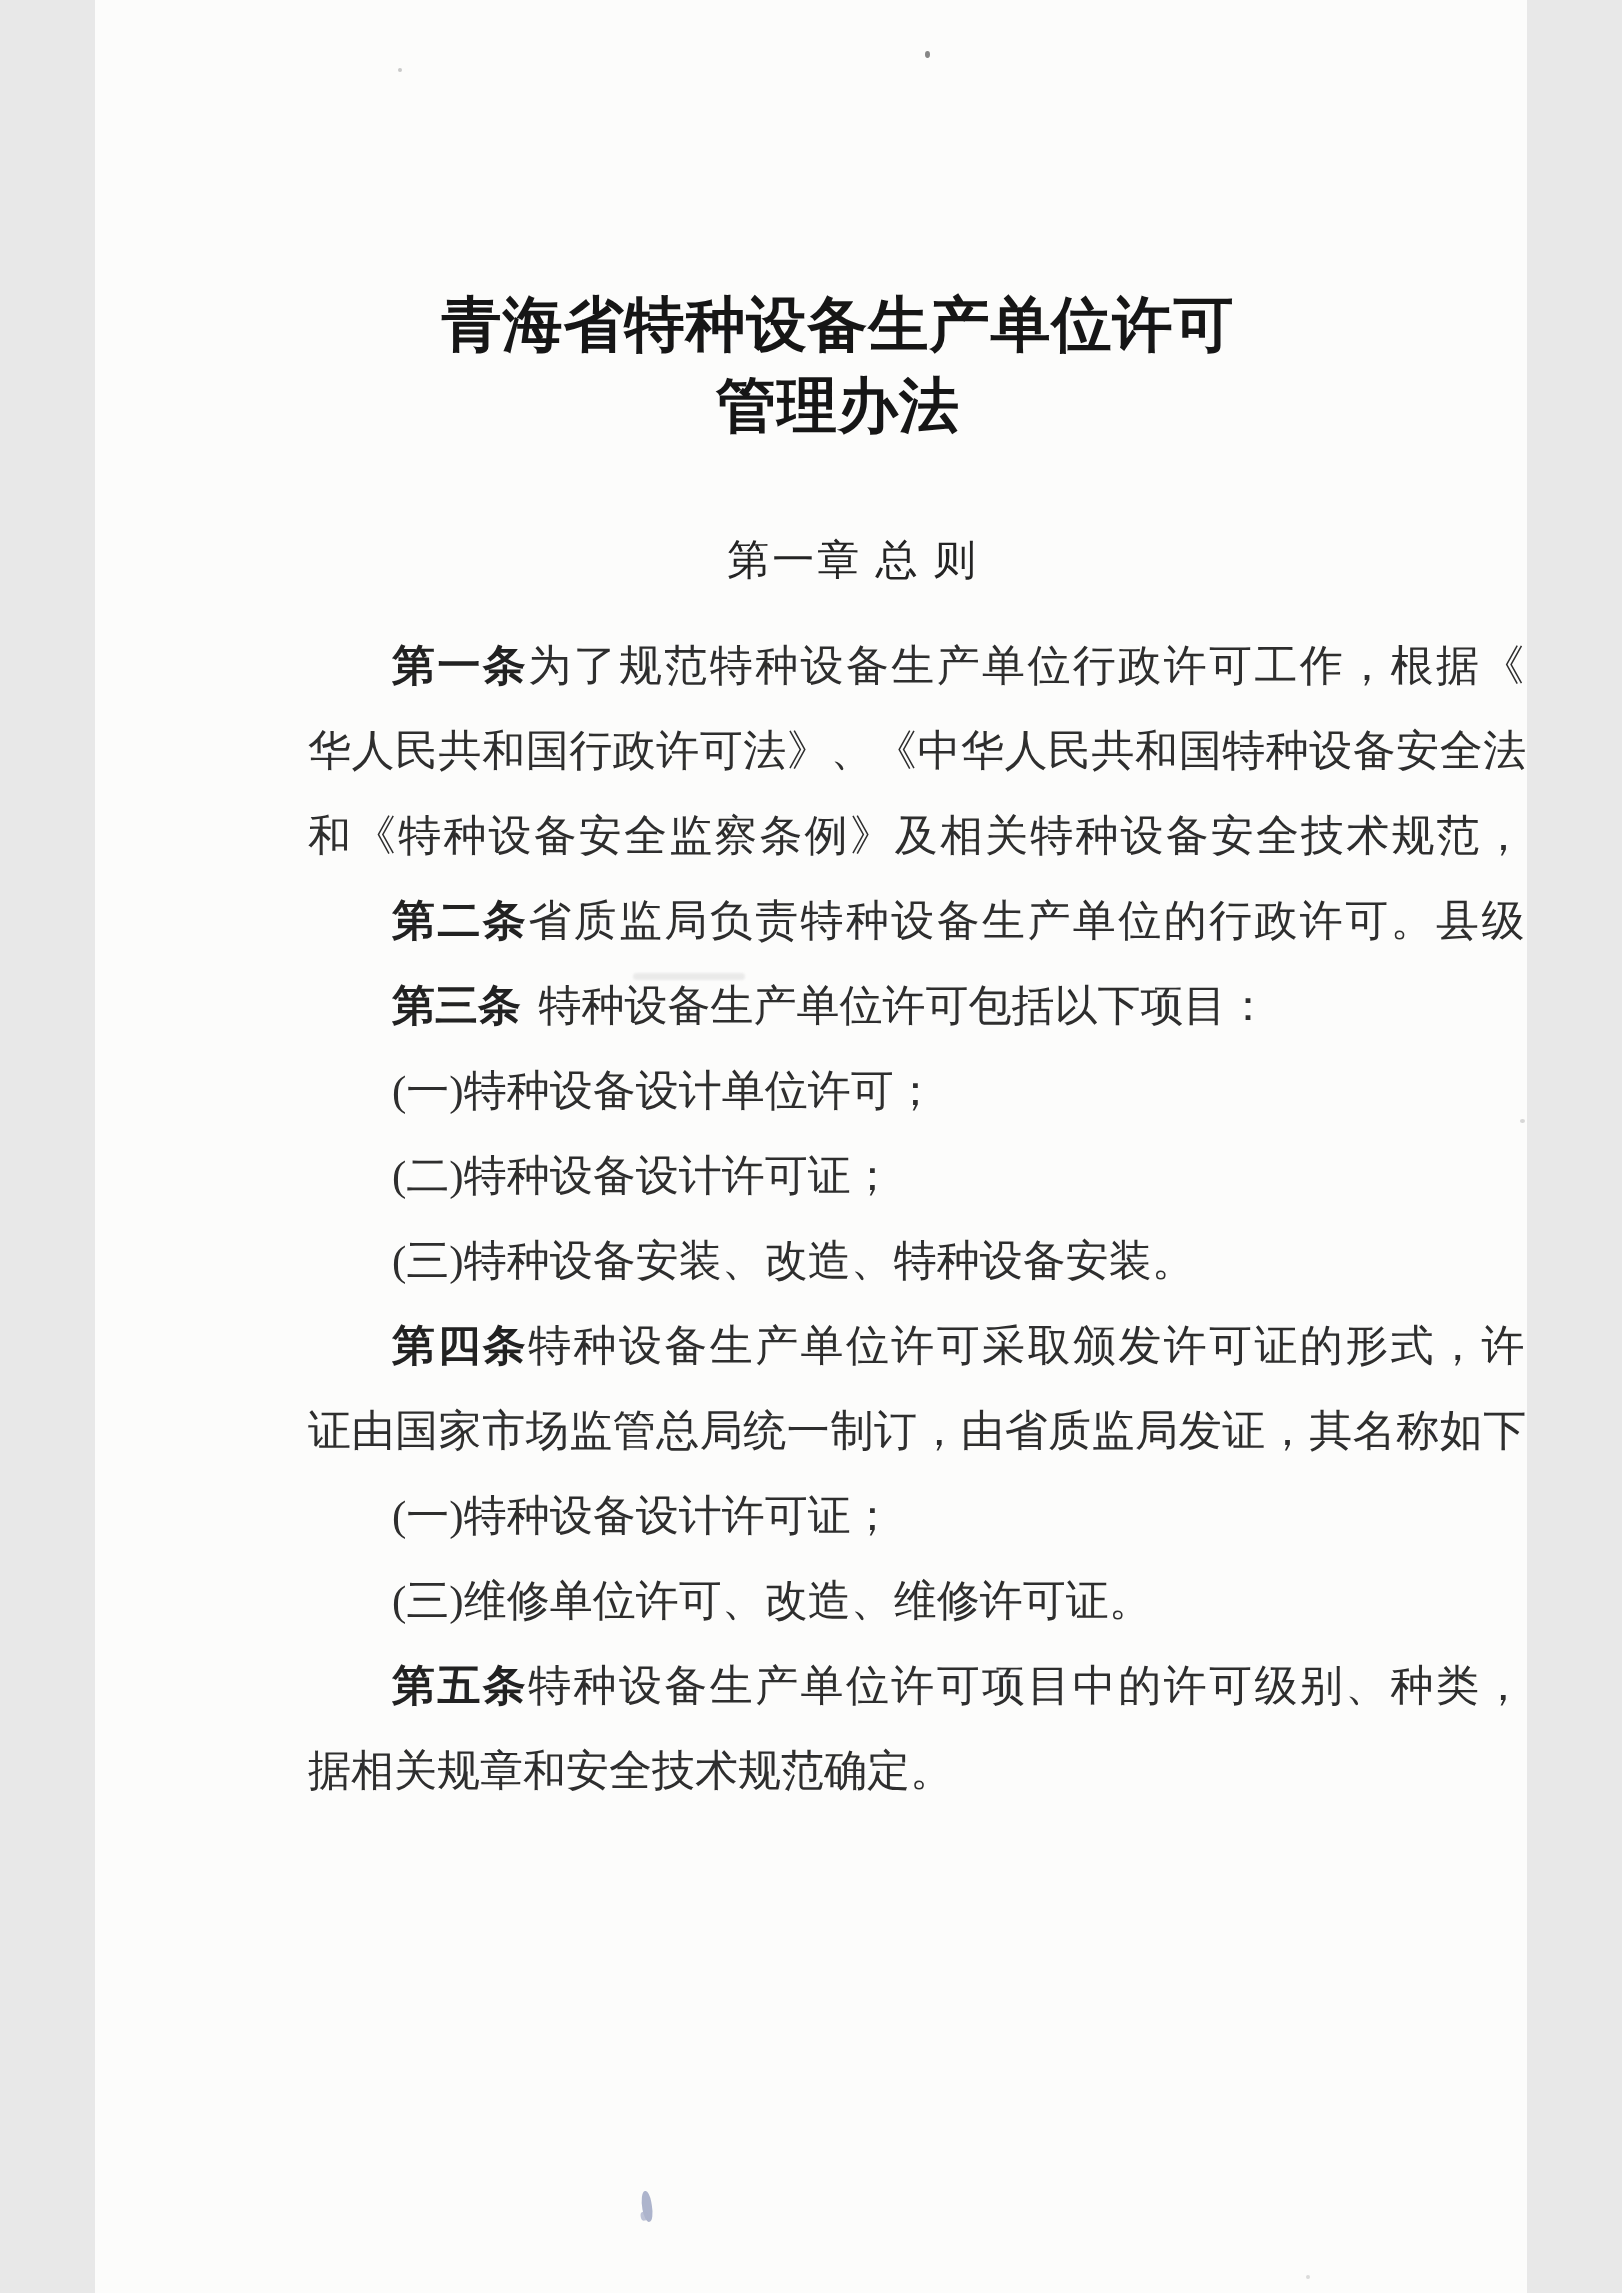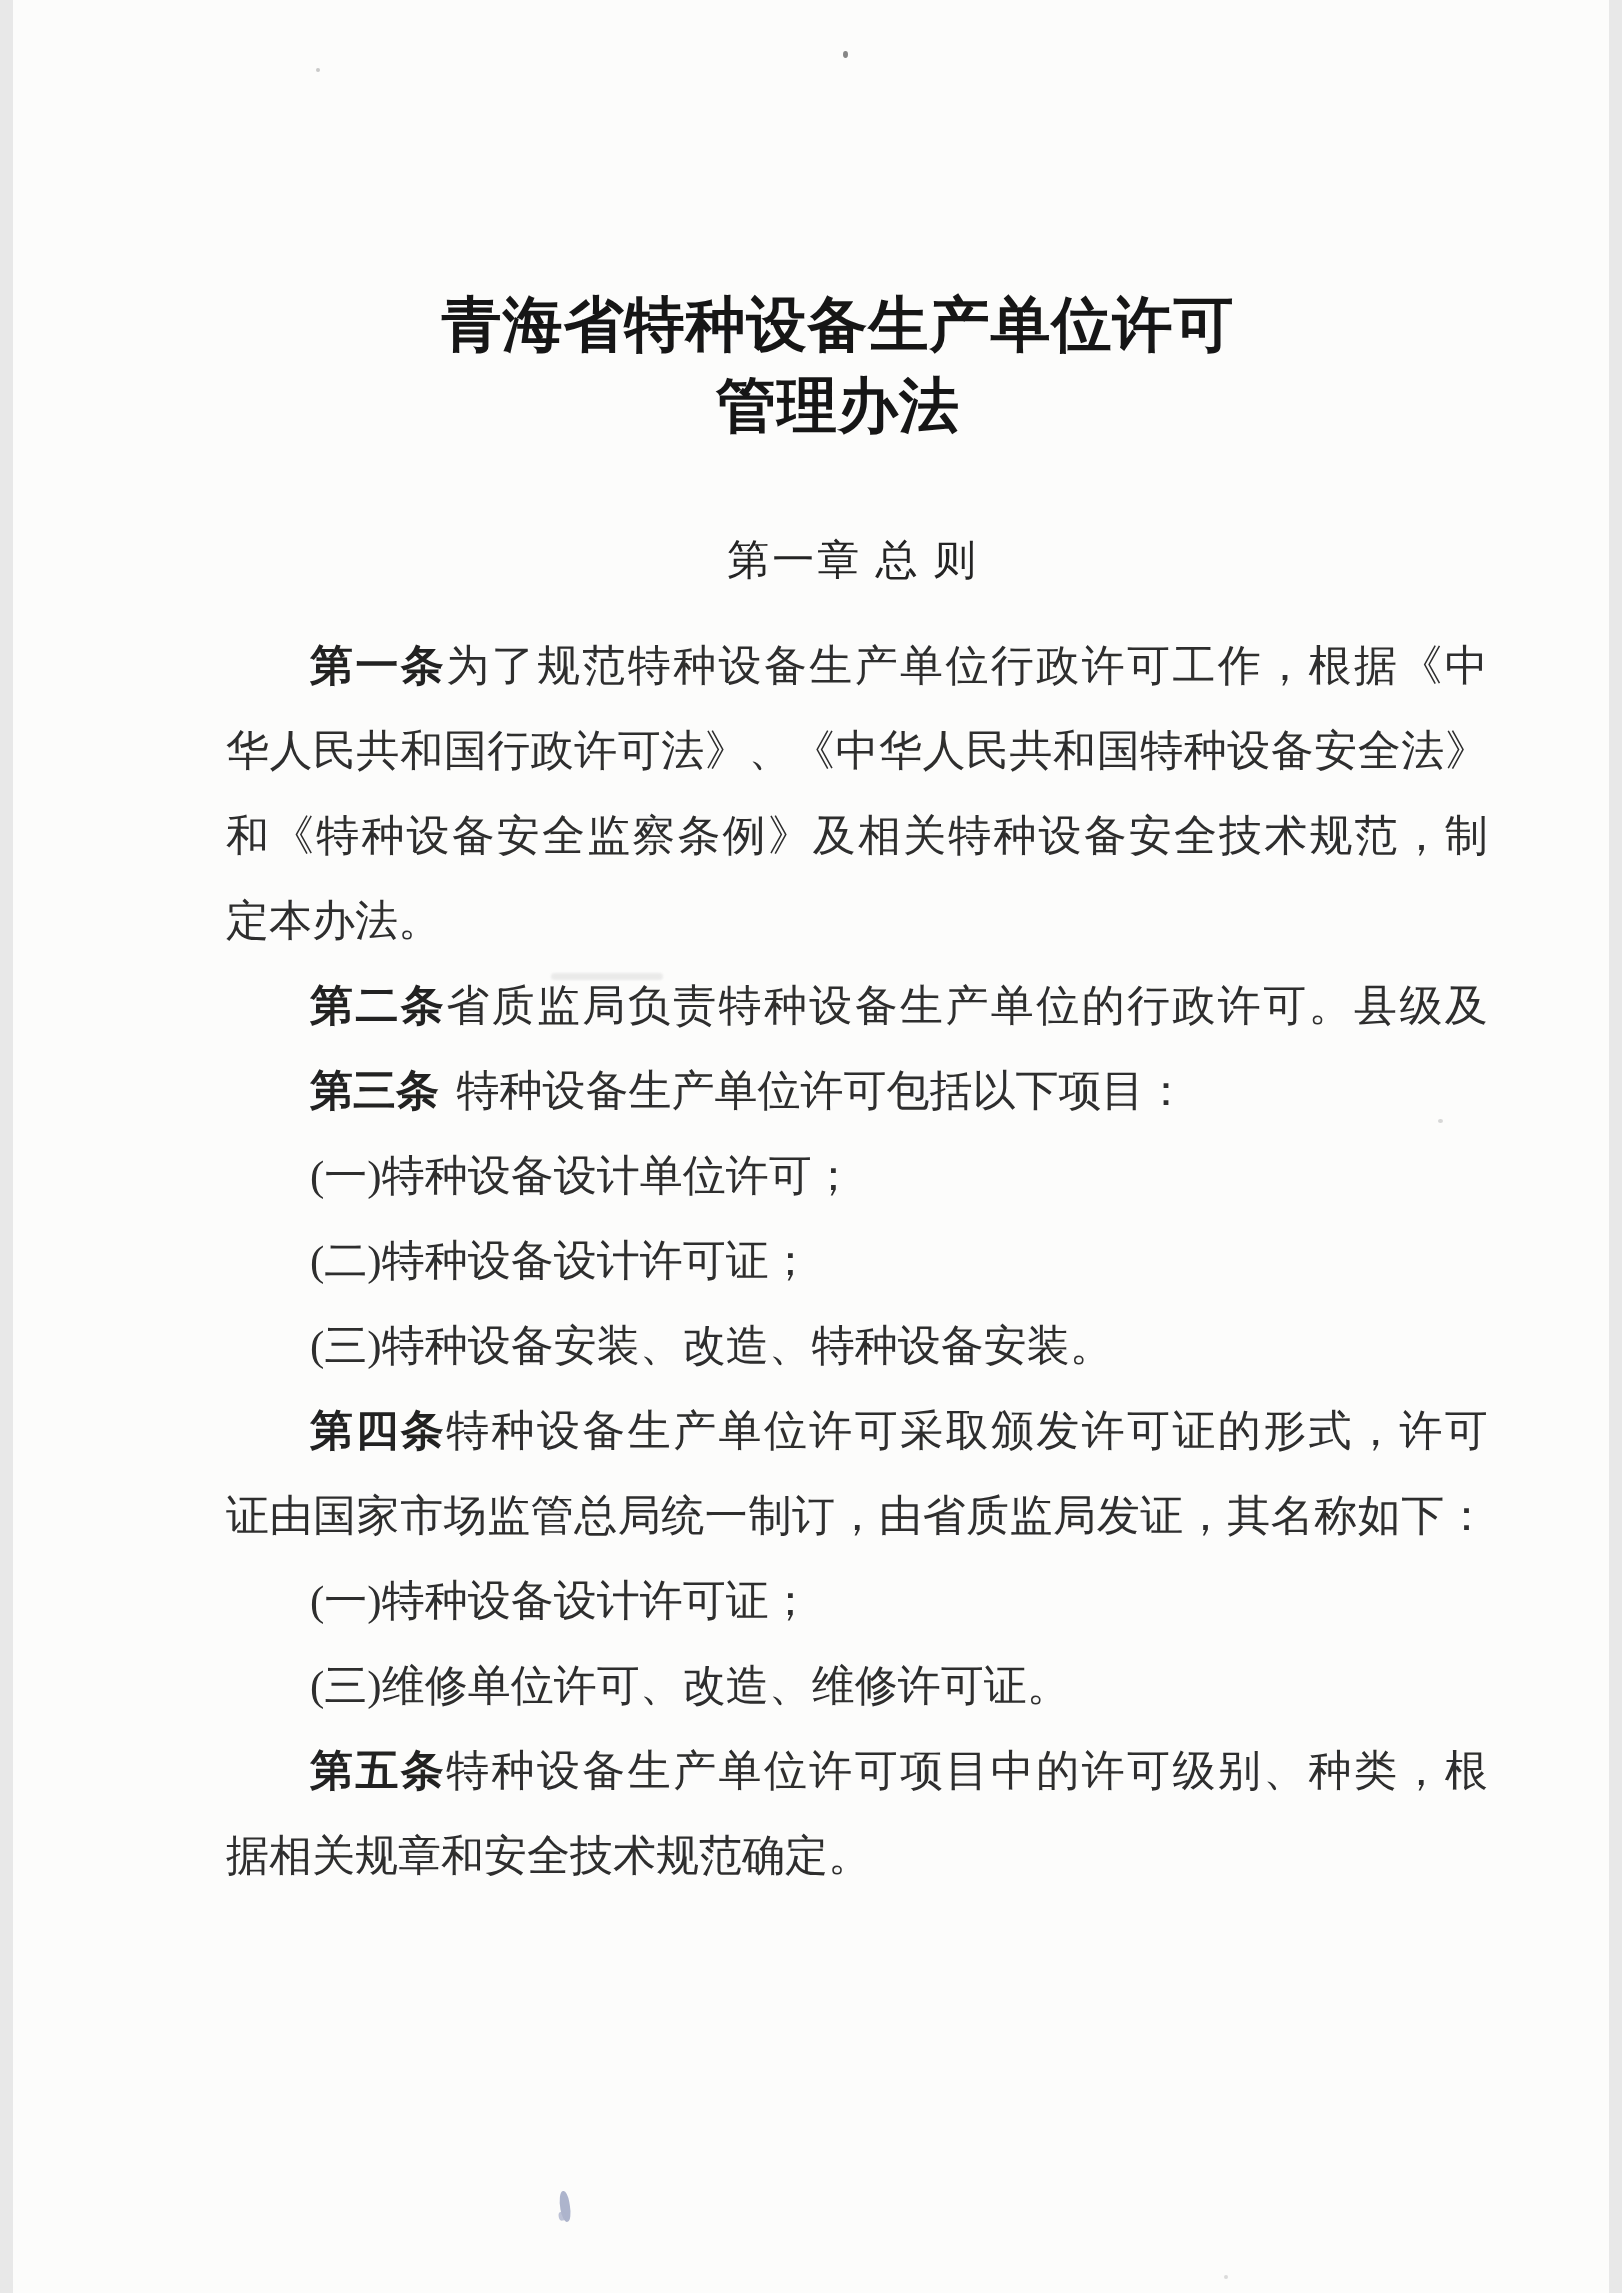--- a/index.html
+++ b/index.html
@@ -4,21 +4,21 @@
 <style>
   :root{
     --paper:#fcfcfb;
     --ink:#2e2e2e;
     --title-ink:#161616;
     --artifact-blue:#a0a8c4;
   }
   html,body{margin:0;padding:0;background:#e8e8e8;}
   .page{
     position:relative;
-    width:1596px;height:2294px;
+    width:1432px;height:2294px;
     margin:0 auto;
     background:var(--paper);
     overflow:hidden;
     font-family:"Liberation Serif", serif;
     color:var(--ink);
   }
   
   .doc-title{
     position:absolute;
     top:284px;left:0;right:0;
@@ -181,21 +181,20 @@
         <span>备</span>
         <span>安</span>
         <span>全</span>
         <span>技</span>
         <span>术</span>
         <span>规</span>
         <span>范</span>
         <span>，</span>
         <span>制</span>
       </div>
-      <div class="line"><span>定本办法。</span></div>
       <div class="line justify indent">
         <span class="artnum">第</span>
         <span class="artnum">二</span>
         <span class="artnum">条</span>
         <span>省</span>
         <span>质</span>
         <span>监</span>
         <span>局</span>
         <span>负</span>
         <span>责</span>

